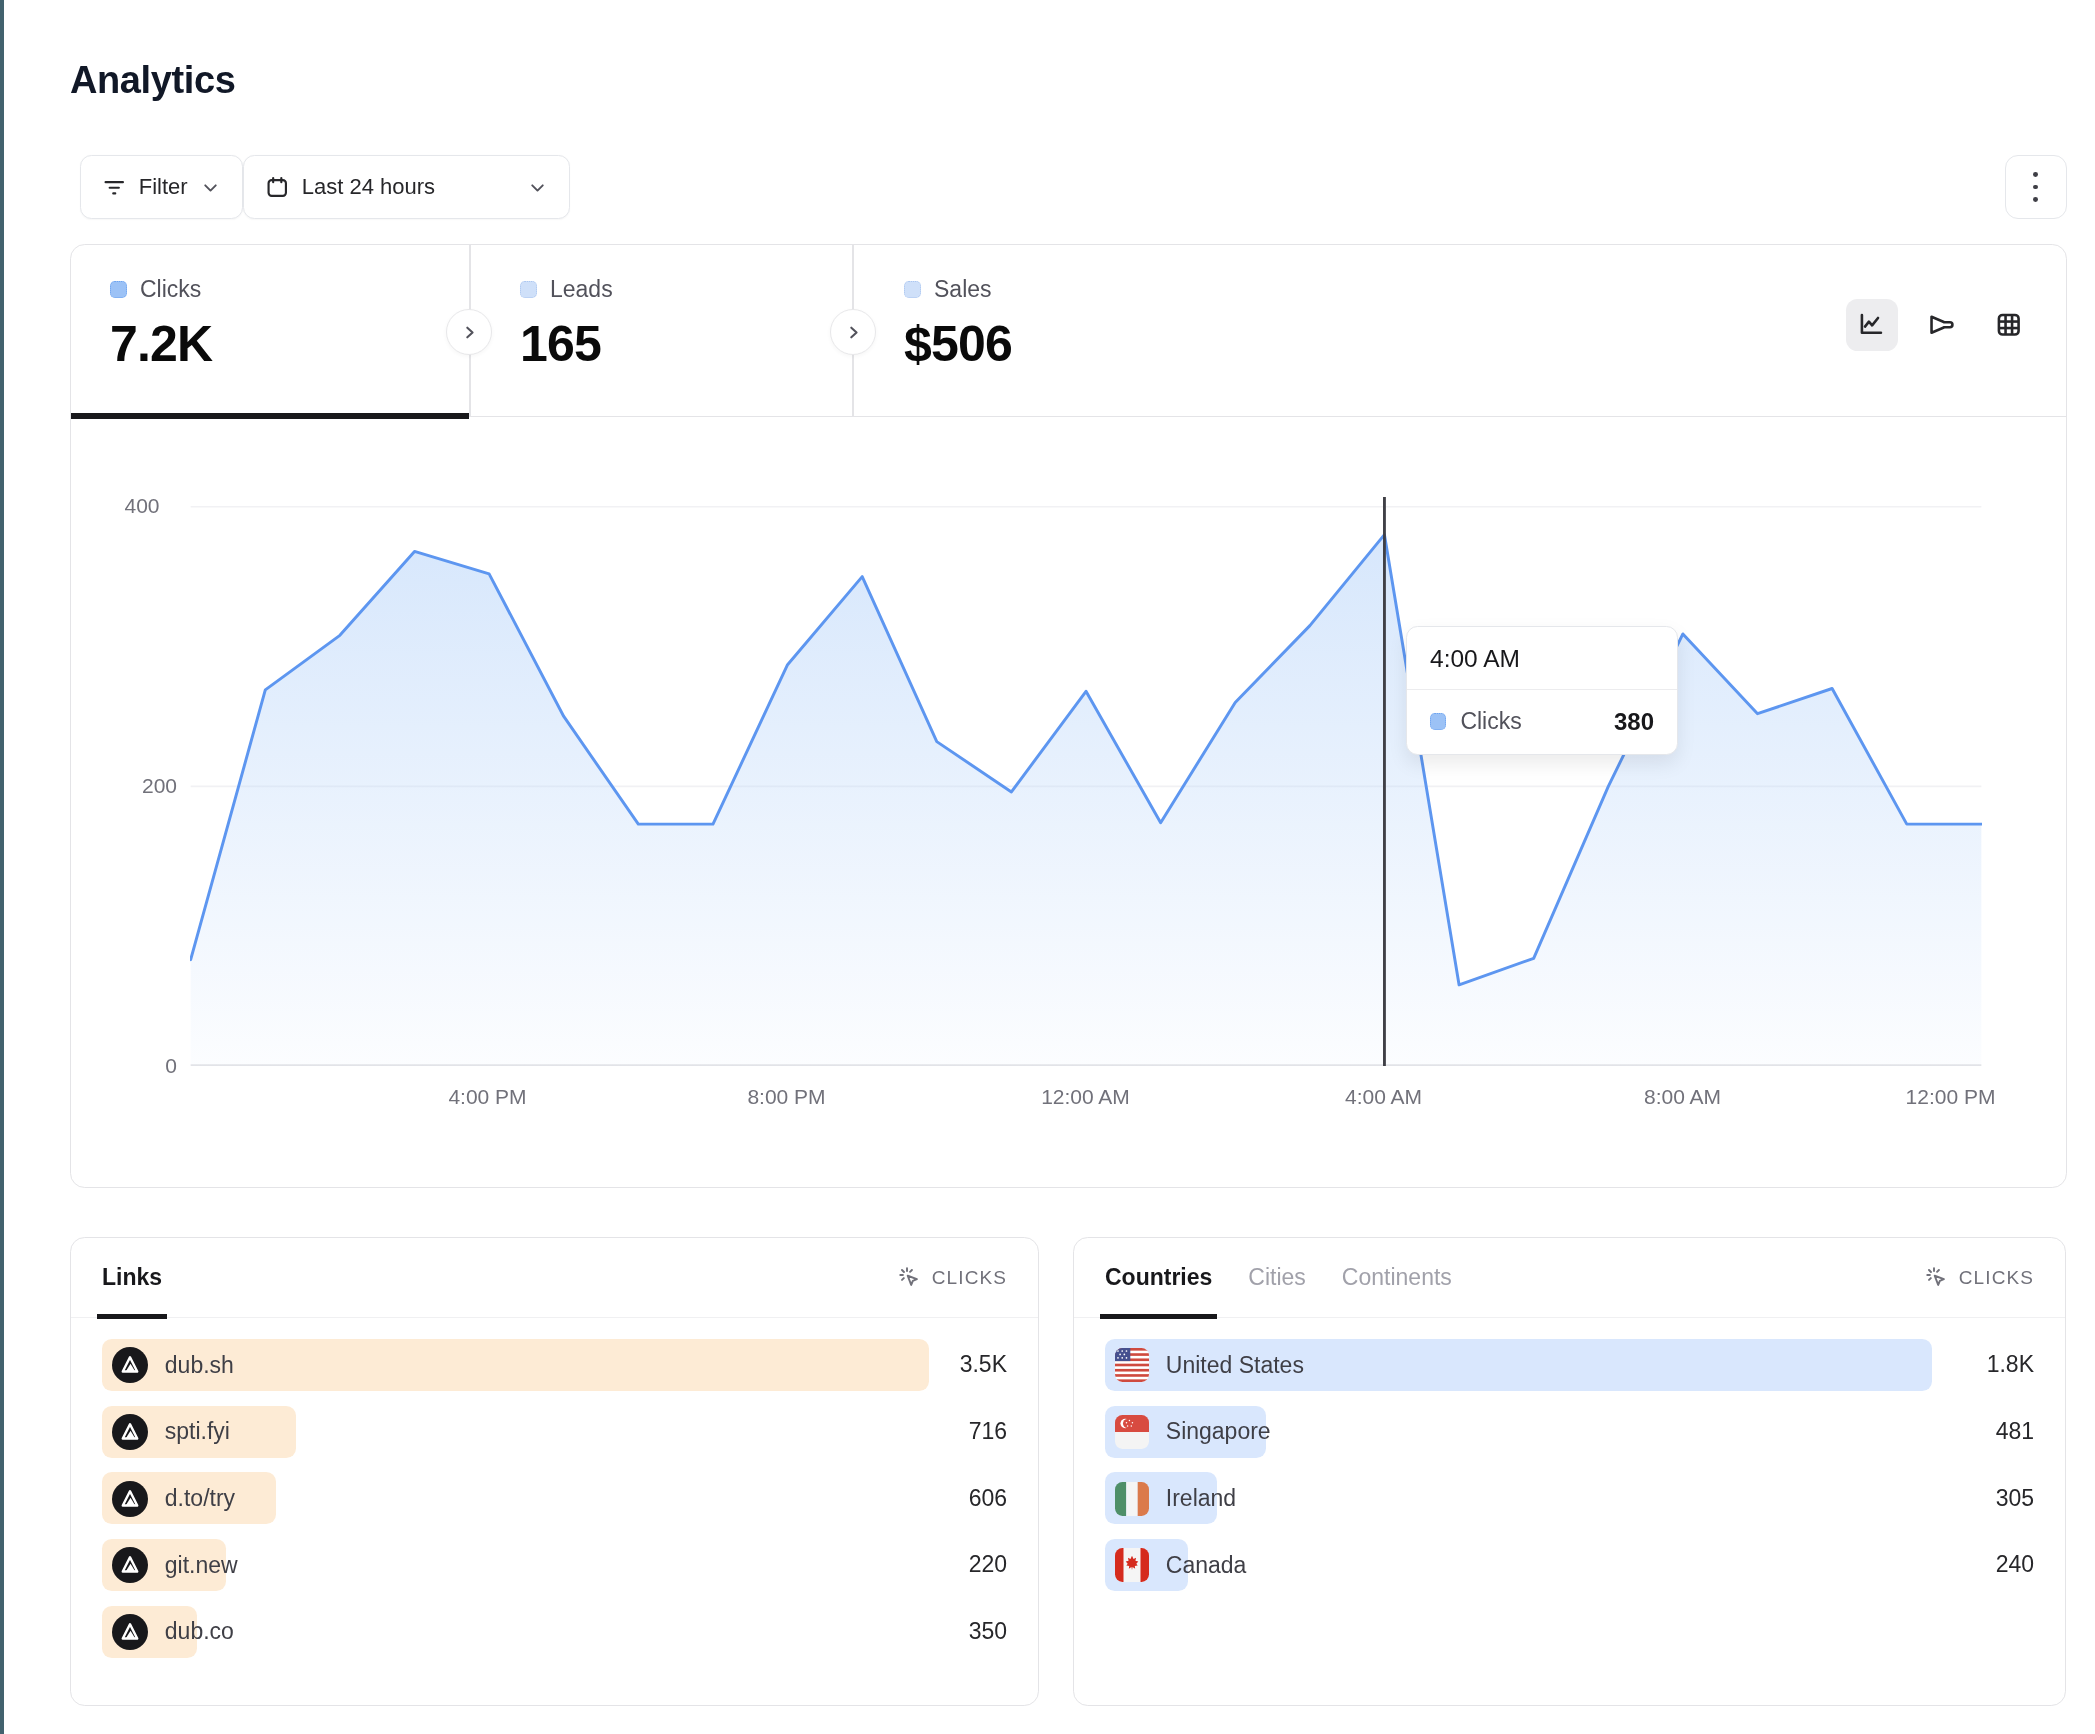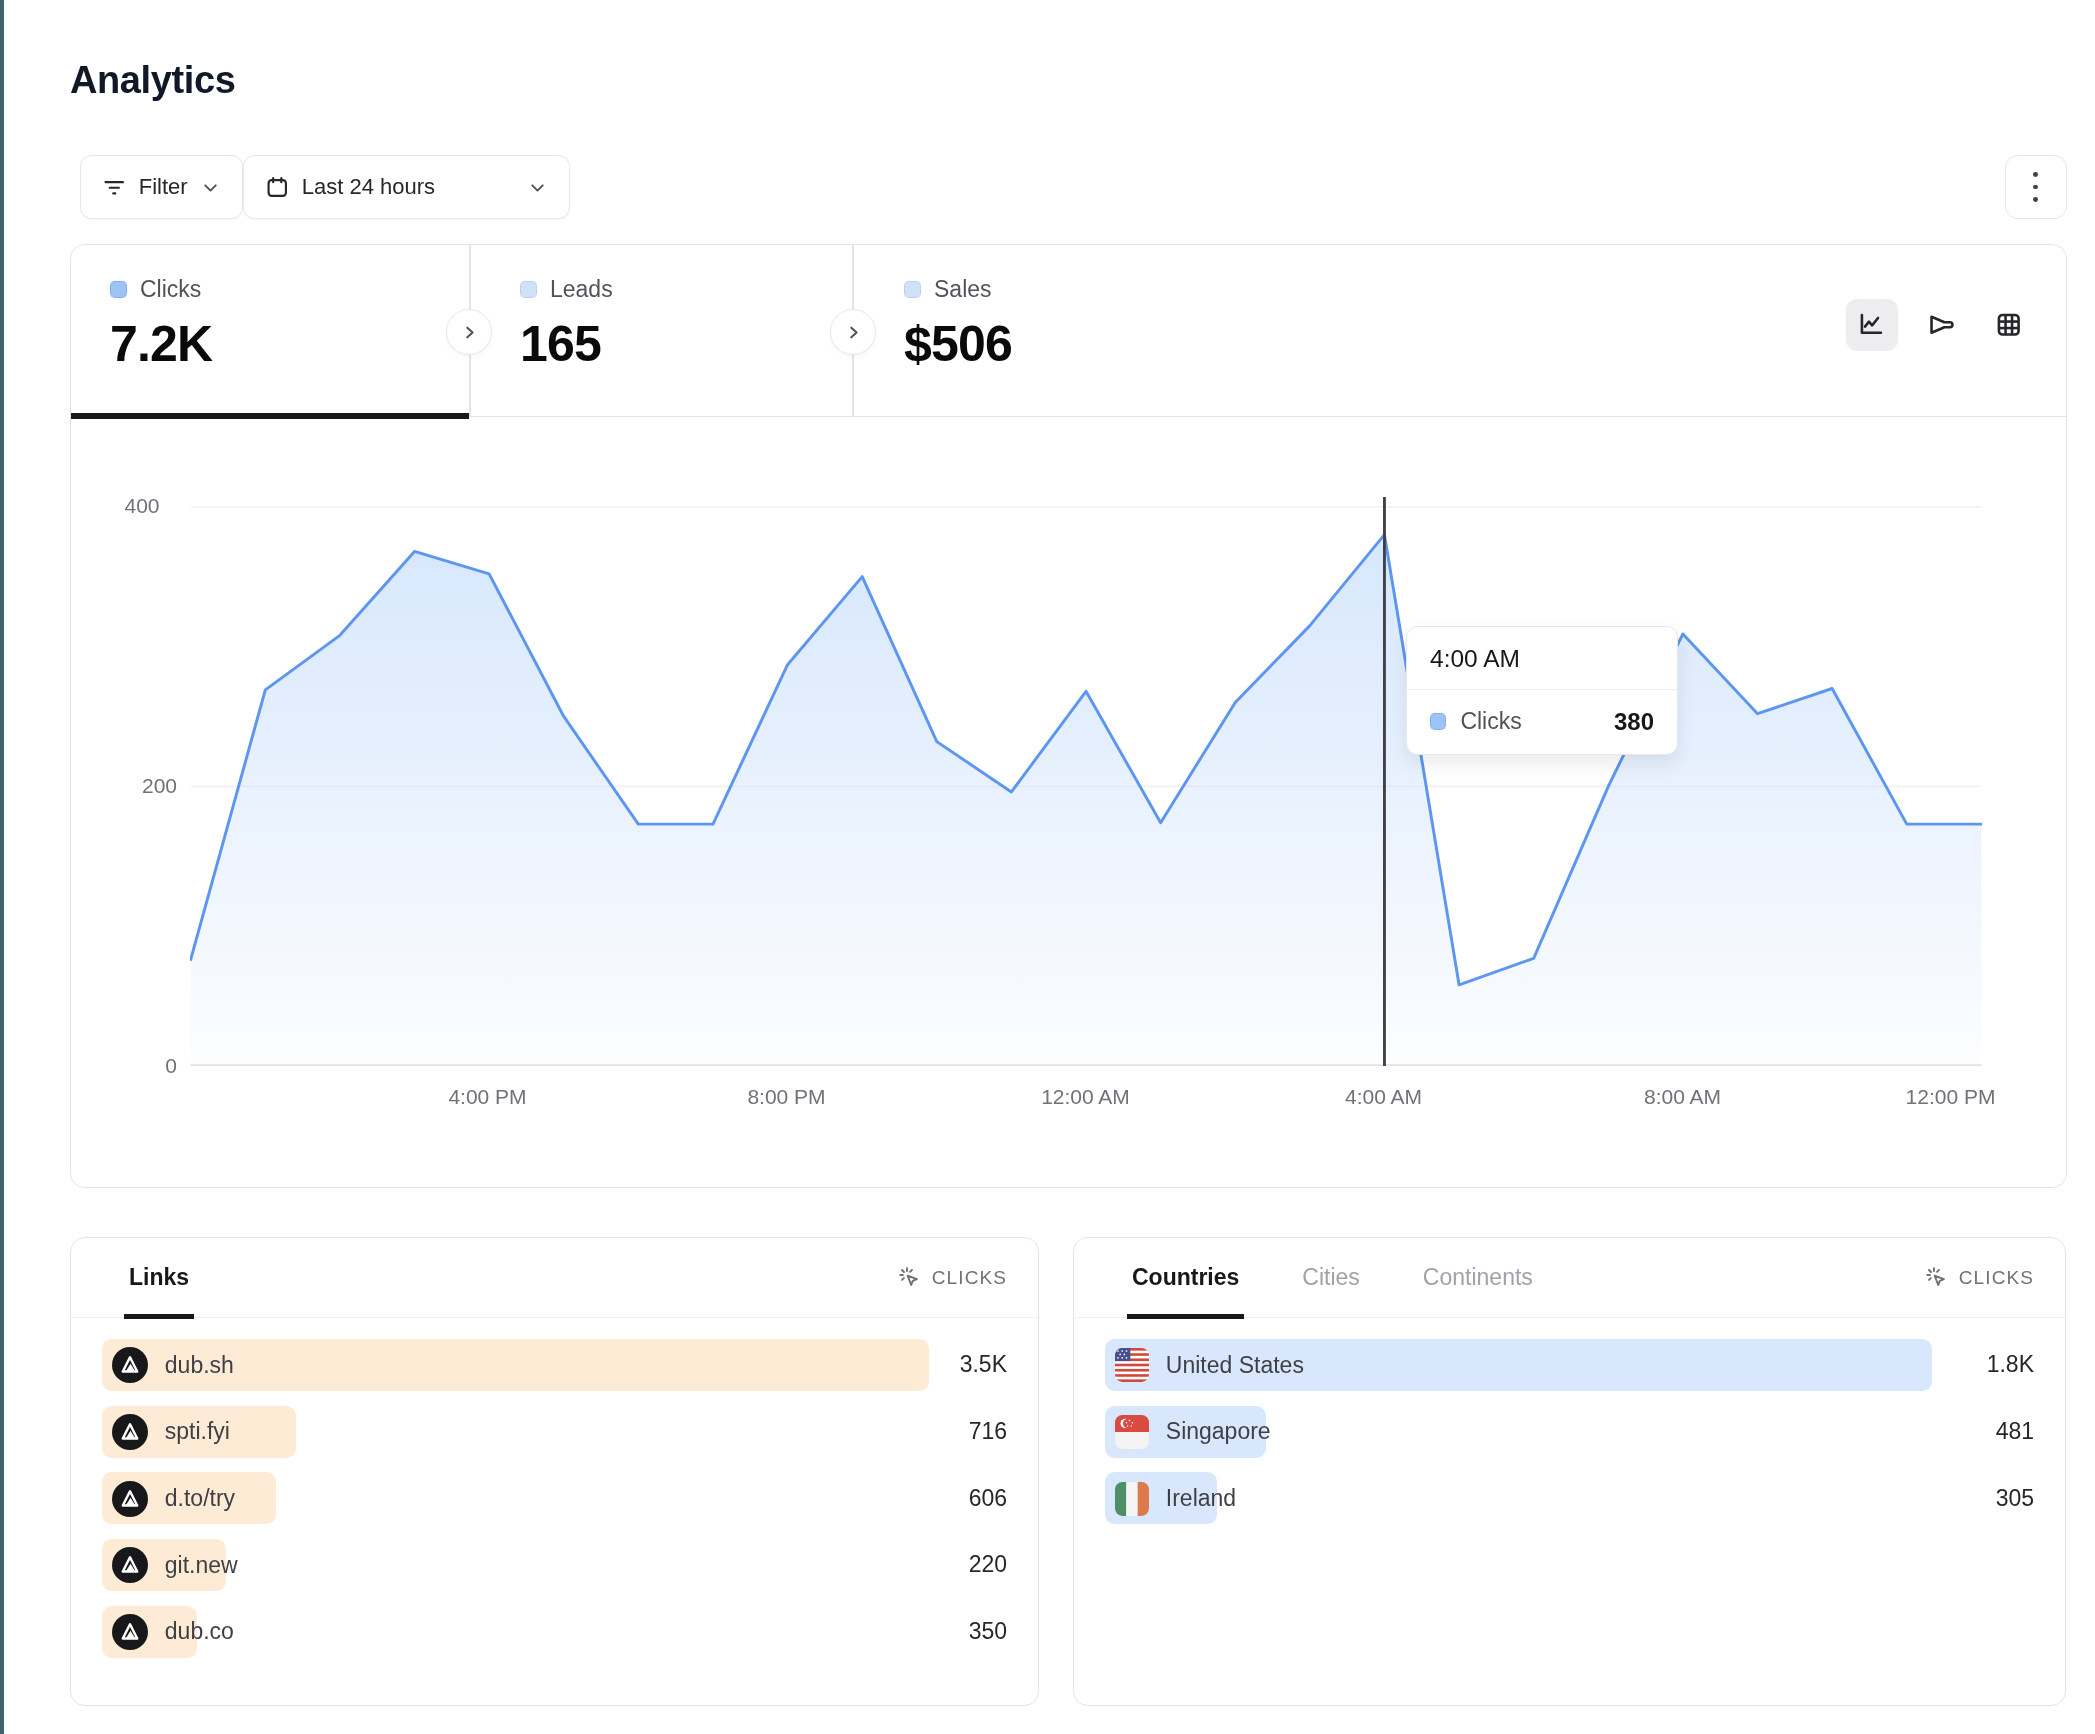--- a/index.html
+++ b/index.html
@@ -71,21 +71,21 @@
   .tt-row { display:flex; align-items:center; gap:14px; padding:18px 23px; }
   .tt-row .tt-series { font-size:23px; color:#52525b; }
   .tt-row .tt-value { margin-left:auto; font-size:24px; font-weight:700; color:#18181b; }
 
   
   .panel { position:absolute; top:1237px; height:469px; background:#fff; border:1.6px solid #e4e4e7; border-radius:14.7px; }
   .panel-links { left:70px; width:969px; }
   .panel-countries { left:1073px; width:993px; }
   .panel-header { position:relative; height:80px; display:flex; align-items:center; padding:0 31px; border-bottom:1.6px solid #f0f0f2; }
   .ptabs { display:flex; gap:36px; height:100%; align-items:center; }
-  .ptab { position:relative; height:100%; display:flex; align-items:center; font-size:23px; color:#a1a1aa; cursor:pointer; font-weight:500;margin-left:27px; }
+  .ptab { position:relative; height:100%; display:flex; align-items:center; font-size:23px; color:#a1a1aa; cursor:pointer; font-weight:500; }
   .ptab.active { color:#18181b; font-weight:600; }
   .ptab.active::after { content:""; position:absolute; left:-4.9px; right:-4.9px; bottom:-1.6px; height:4.9px; background:#18181b; }
   .clicks-label { margin-left:auto; display:flex; align-items:center; gap:10.6px; font-size:19px; letter-spacing:1.1px; color:#71717a; font-weight:500; cursor:pointer; }
   .rows { position:absolute; top:101px; left:31px; right:31px; display:flex; flex-direction:column; gap:14.7px; }
   .listrow { position:relative; height:52px;padding-left:15px; }
   .barzone { position:absolute; left:0; top:0; width:827px; height:52px; }
   .rowbar { position:absolute; left:0; top:0; height:52px; border-radius:9.8px; }
   .rowcontent { position:absolute; left:9.8px; top:8.2px; height:36px; display:flex; align-items:center; gap:17px; z-index:2; }
   .rowcontent .lbl { font-size:23px; font-weight:500; color:#3f3f46; white-space:nowrap; }
   .rowval { position:absolute; right:0; top:12.3px; font-size:23px; font-weight:500; color:#27272a; }
@@ -445,16 +445,33 @@
               <svg class="icon-svg" width="34" height="34" viewBox="0 0 40 40" style="border-radius:7.4px;overflow:hidden">
                 <rect width="13.3" height="40" fill="#4f8f68"></rect>
                 <rect x="13.3" width="13.4" height="40" fill="#f5f5f5"></rect>
                 <rect x="26.7" width="13.3" height="40" fill="#db7a4b"></rect>
               </svg>
             </span>
             <span class="lbl">Ireland</span>
           </div>
           <span class="rowval">305</span>
         </div>
+        <div class="listrow">
+          <div class="barzone">
+            <div class="rowbar" style="background:#d9e7fd;width:10%"></div>
+          </div>
+          <div class="rowcontent">
+            <span class="flag">
+              <svg class="icon-svg" width="34" height="34" viewBox="0 0 40 40" style="border-radius:7.4px;overflow:hidden">
+                <rect width="40" height="40" fill="#f5f5f5"></rect>
+                <rect width="10" height="40" fill="#d52b1e"></rect>
+                <rect x="30" width="10" height="40" fill="#d52b1e"></rect>
+                <path fill="#d52b1e" d="M20 9l1.8 3.8 3-1.2-.8 3.4 3.4.8-2.3 2.6 1.6 2.3-3.4.4.4 3.4-3-2.2-.7 3.7-.7-3.7-3 2.2.4-3.4-3.4-.4 1.6-2.3-2.3-2.6 3.4-.8-.8-3.4 3 1.2z"></path>
+              </svg>
+            </span>
+            <span class="lbl">Canada</span>
+          </div>
+          <span class="rowval">240</span>
+        </div>
       </div>
   </section>
 </div>
 
 
 </body></html>

